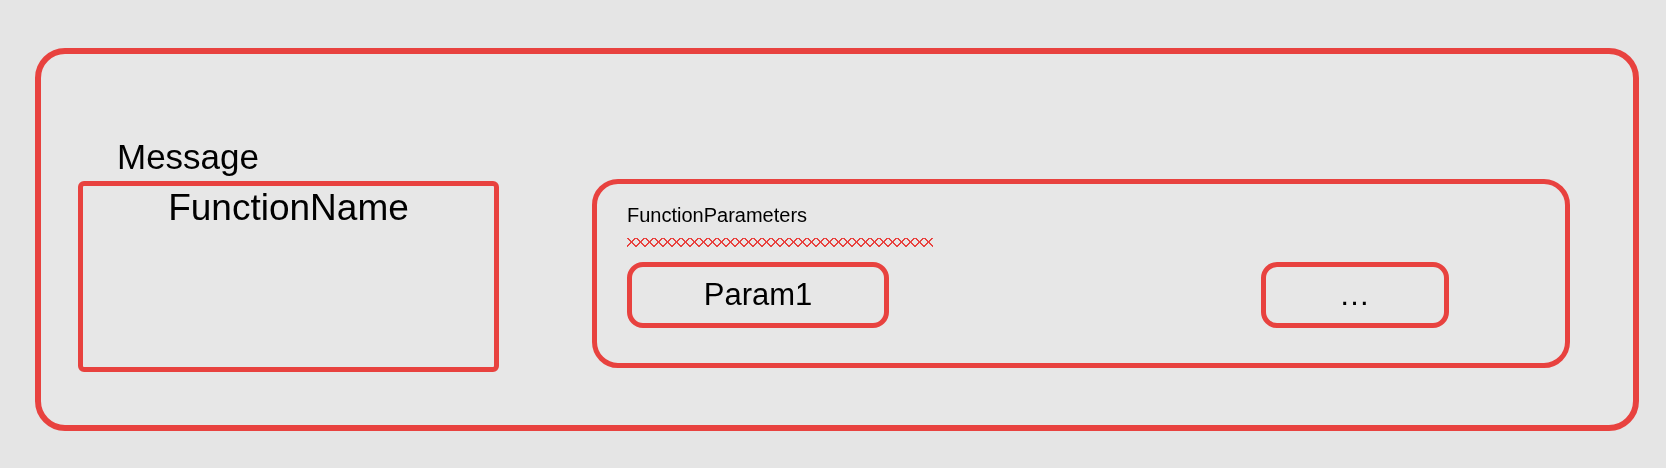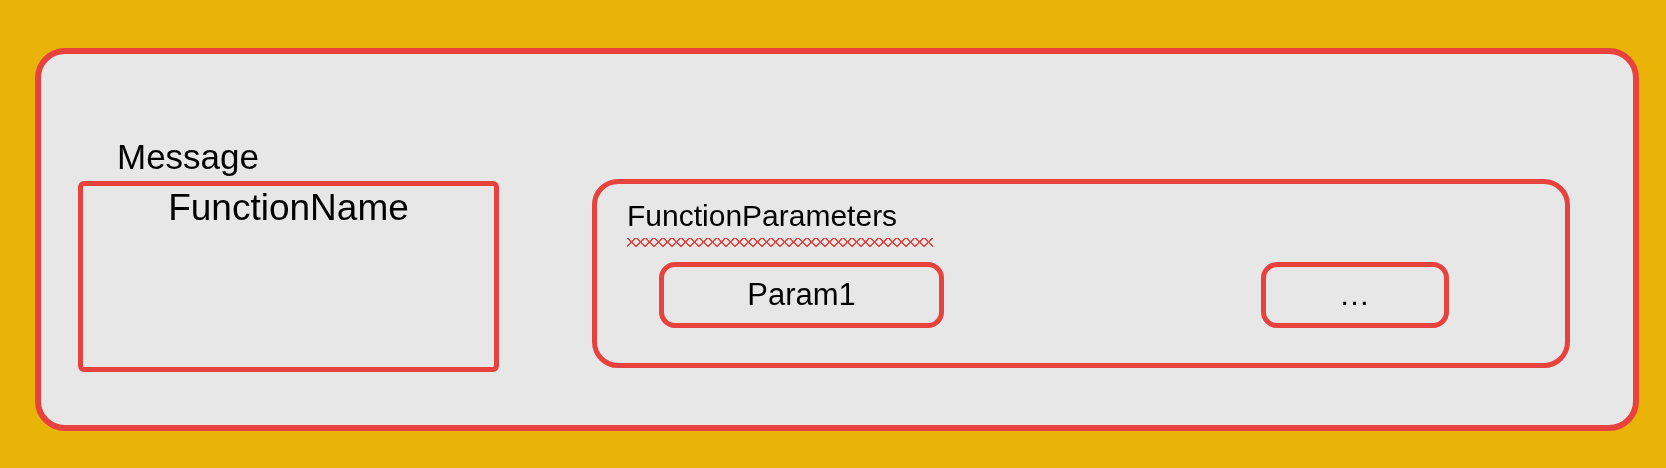--- a/index.html
+++ b/index.html
@@ -9,21 +9,21 @@
   }
   body {
     font-family: "Liberation Sans", sans-serif;
     -webkit-font-smoothing: antialiased;
   }
 
   .canvas {
     position: relative;
     width: 1666px;
     height: 468px;
-    background: #eab308;
+    background: #e5e5e5;
     overflow: hidden;
   }
 
   
   .box {
     position: absolute;
     box-sizing: border-box;
     background: #e7e7e7;
     border: 5px solid #e8423f;
   }
@@ -72,21 +72,21 @@
     top: 179px;
     width: 978px;
     height: 189px;
     border-radius: 26px;
   }
 
   .functionparams-label {
     position: absolute;
     left: 30px;
     top: 13px;
-    font-size: 30px;
+    font-size: 20px;
     line-height: 37px;
     color: #000000;
     white-space: nowrap;
   }
 
   
   .spell-underline {
     position: absolute;
     left: 30px;
     top: 54px;
@@ -114,21 +114,21 @@
     top: 0;
     height: 66px;
     box-sizing: border-box;
     background: #e7e7e7;
     border: 5px solid #e8423f;
     border-radius: 16px;
     display: flex;
     align-items: center;
     justify-content: center;
   }
-  .param-box.p0 { left: 0px;   width: 285px; margin-left: 32px; }
+  .param-box.p0 { left: 0px;   width: 262px; }
   .param-box.p1 { left: 317px; width: 285px; }
   .param-box.p2 { left: 634px; width: 188px; }
 
   .param-label {
     font-size: 31px;
     line-height: 36px;
     color: #000000;
     white-space: nowrap;
   }
   .param-label.ellipsis {

